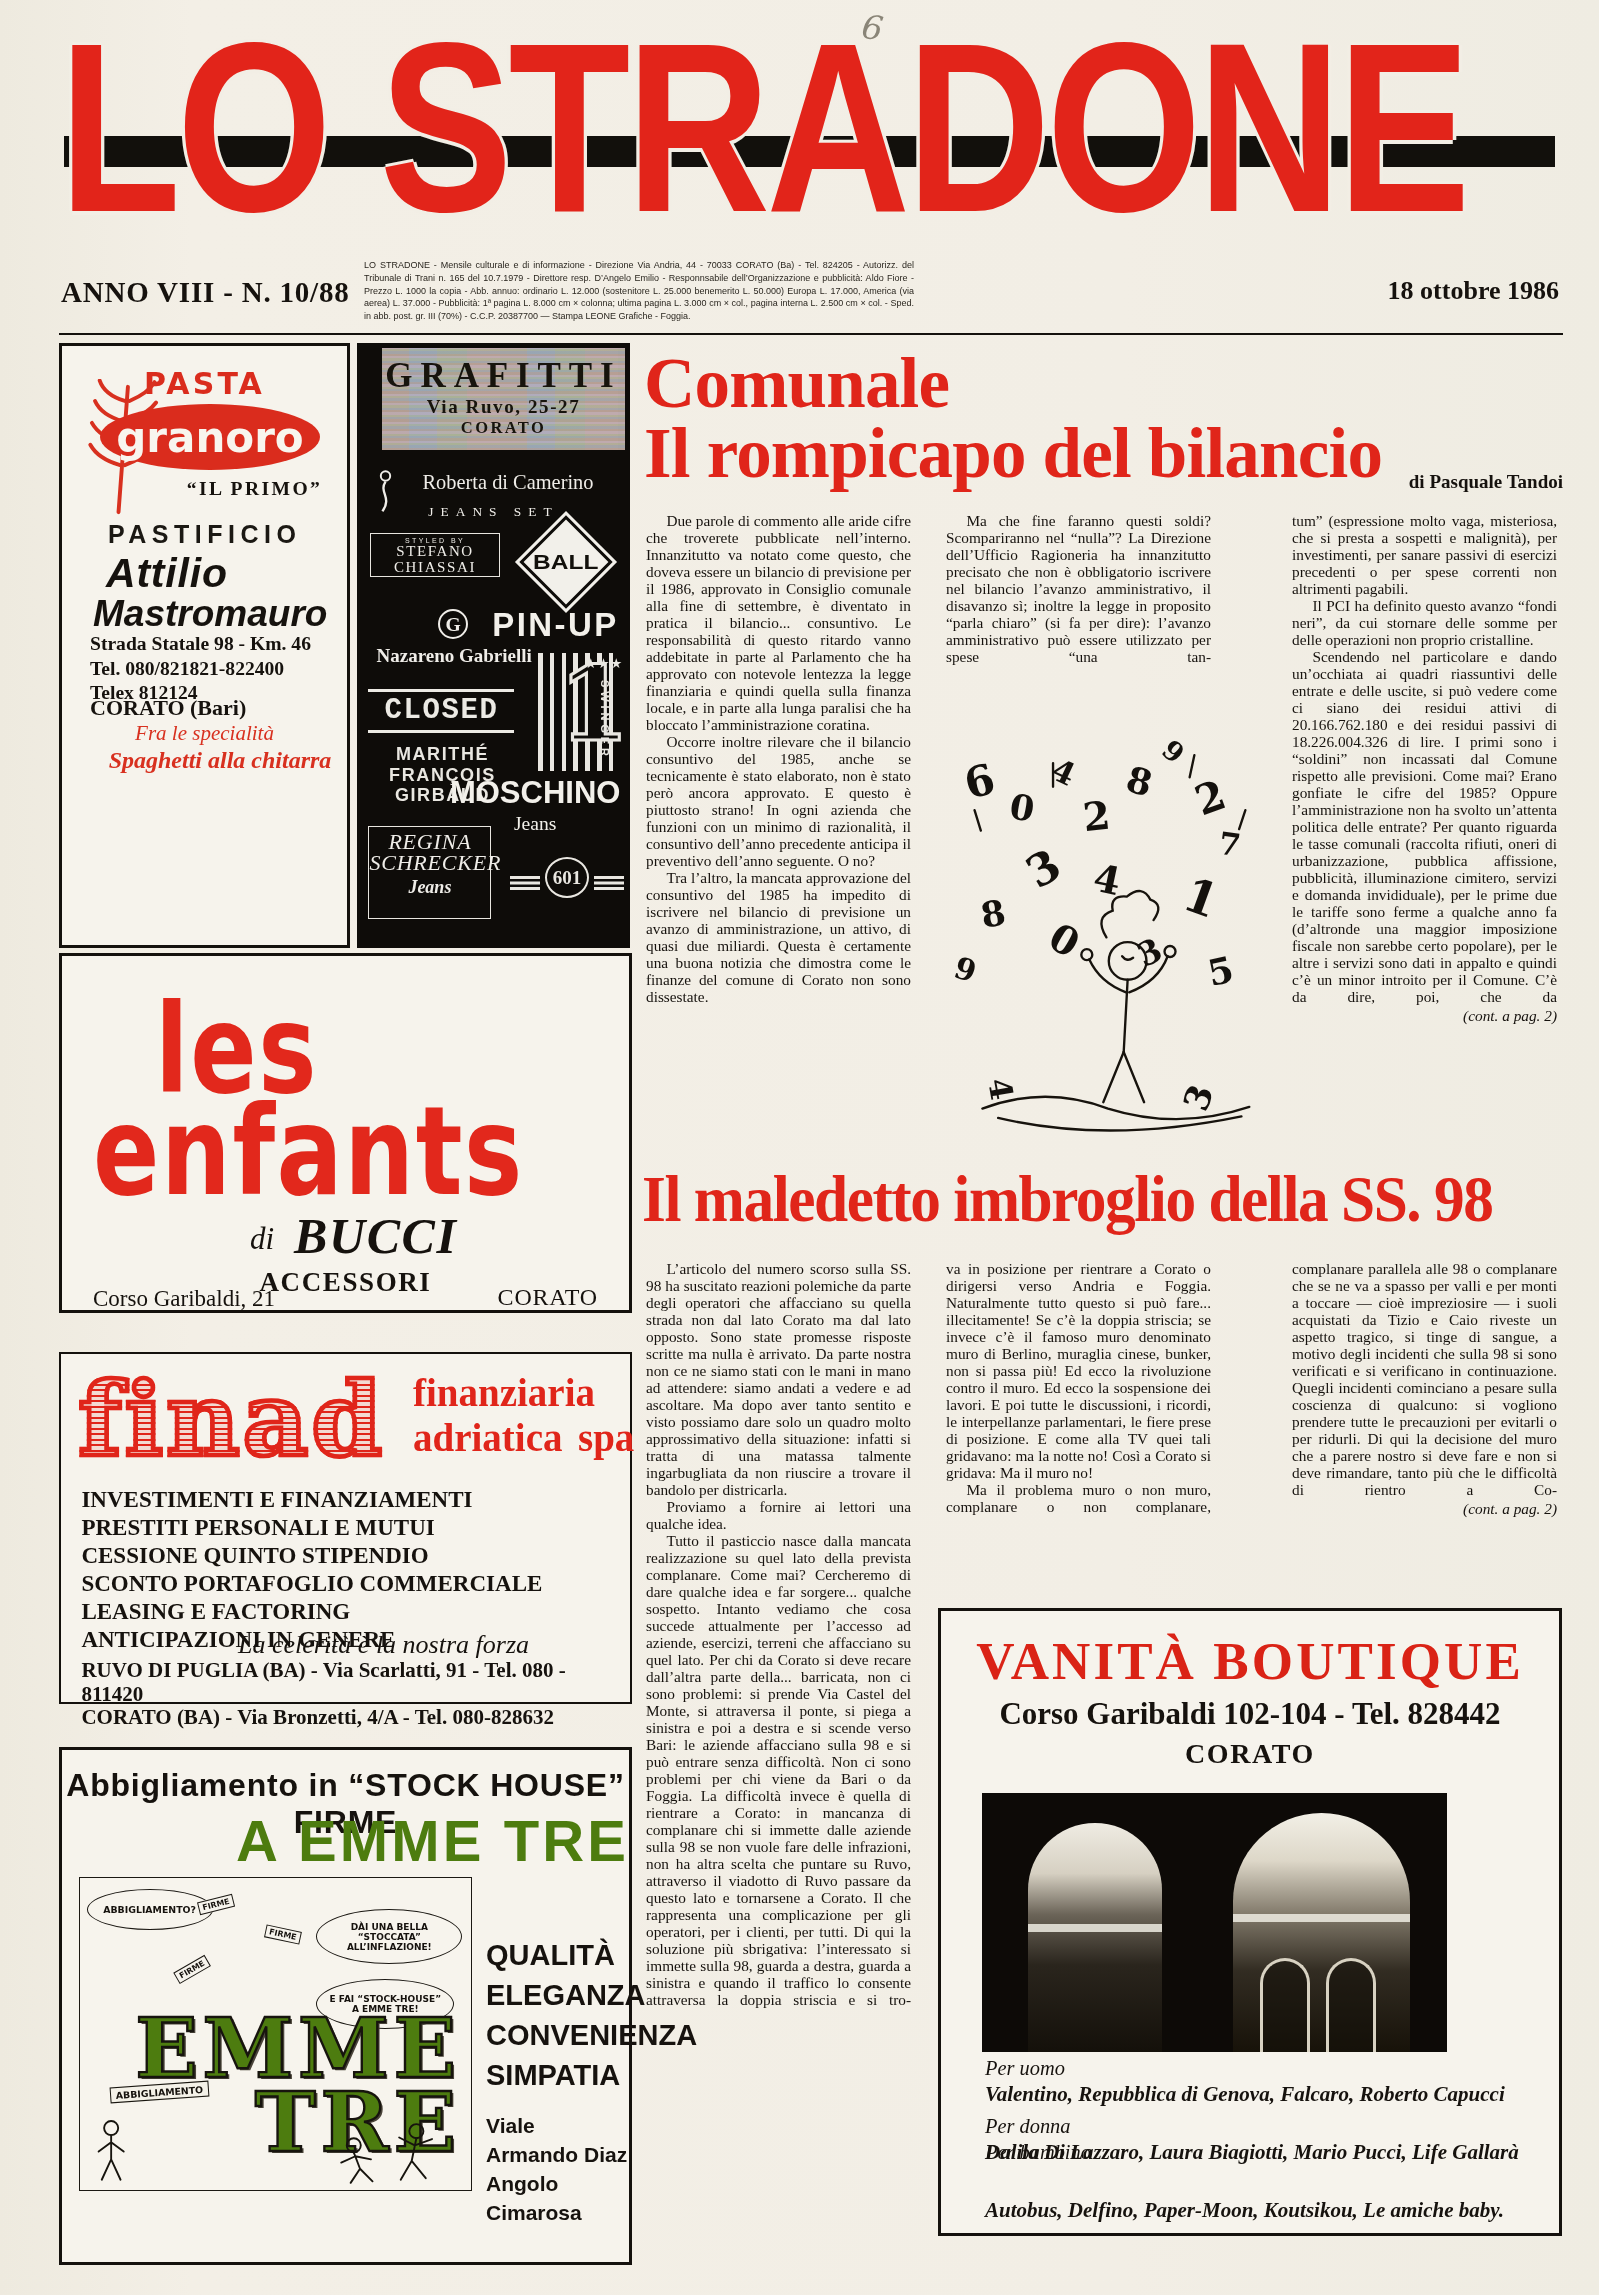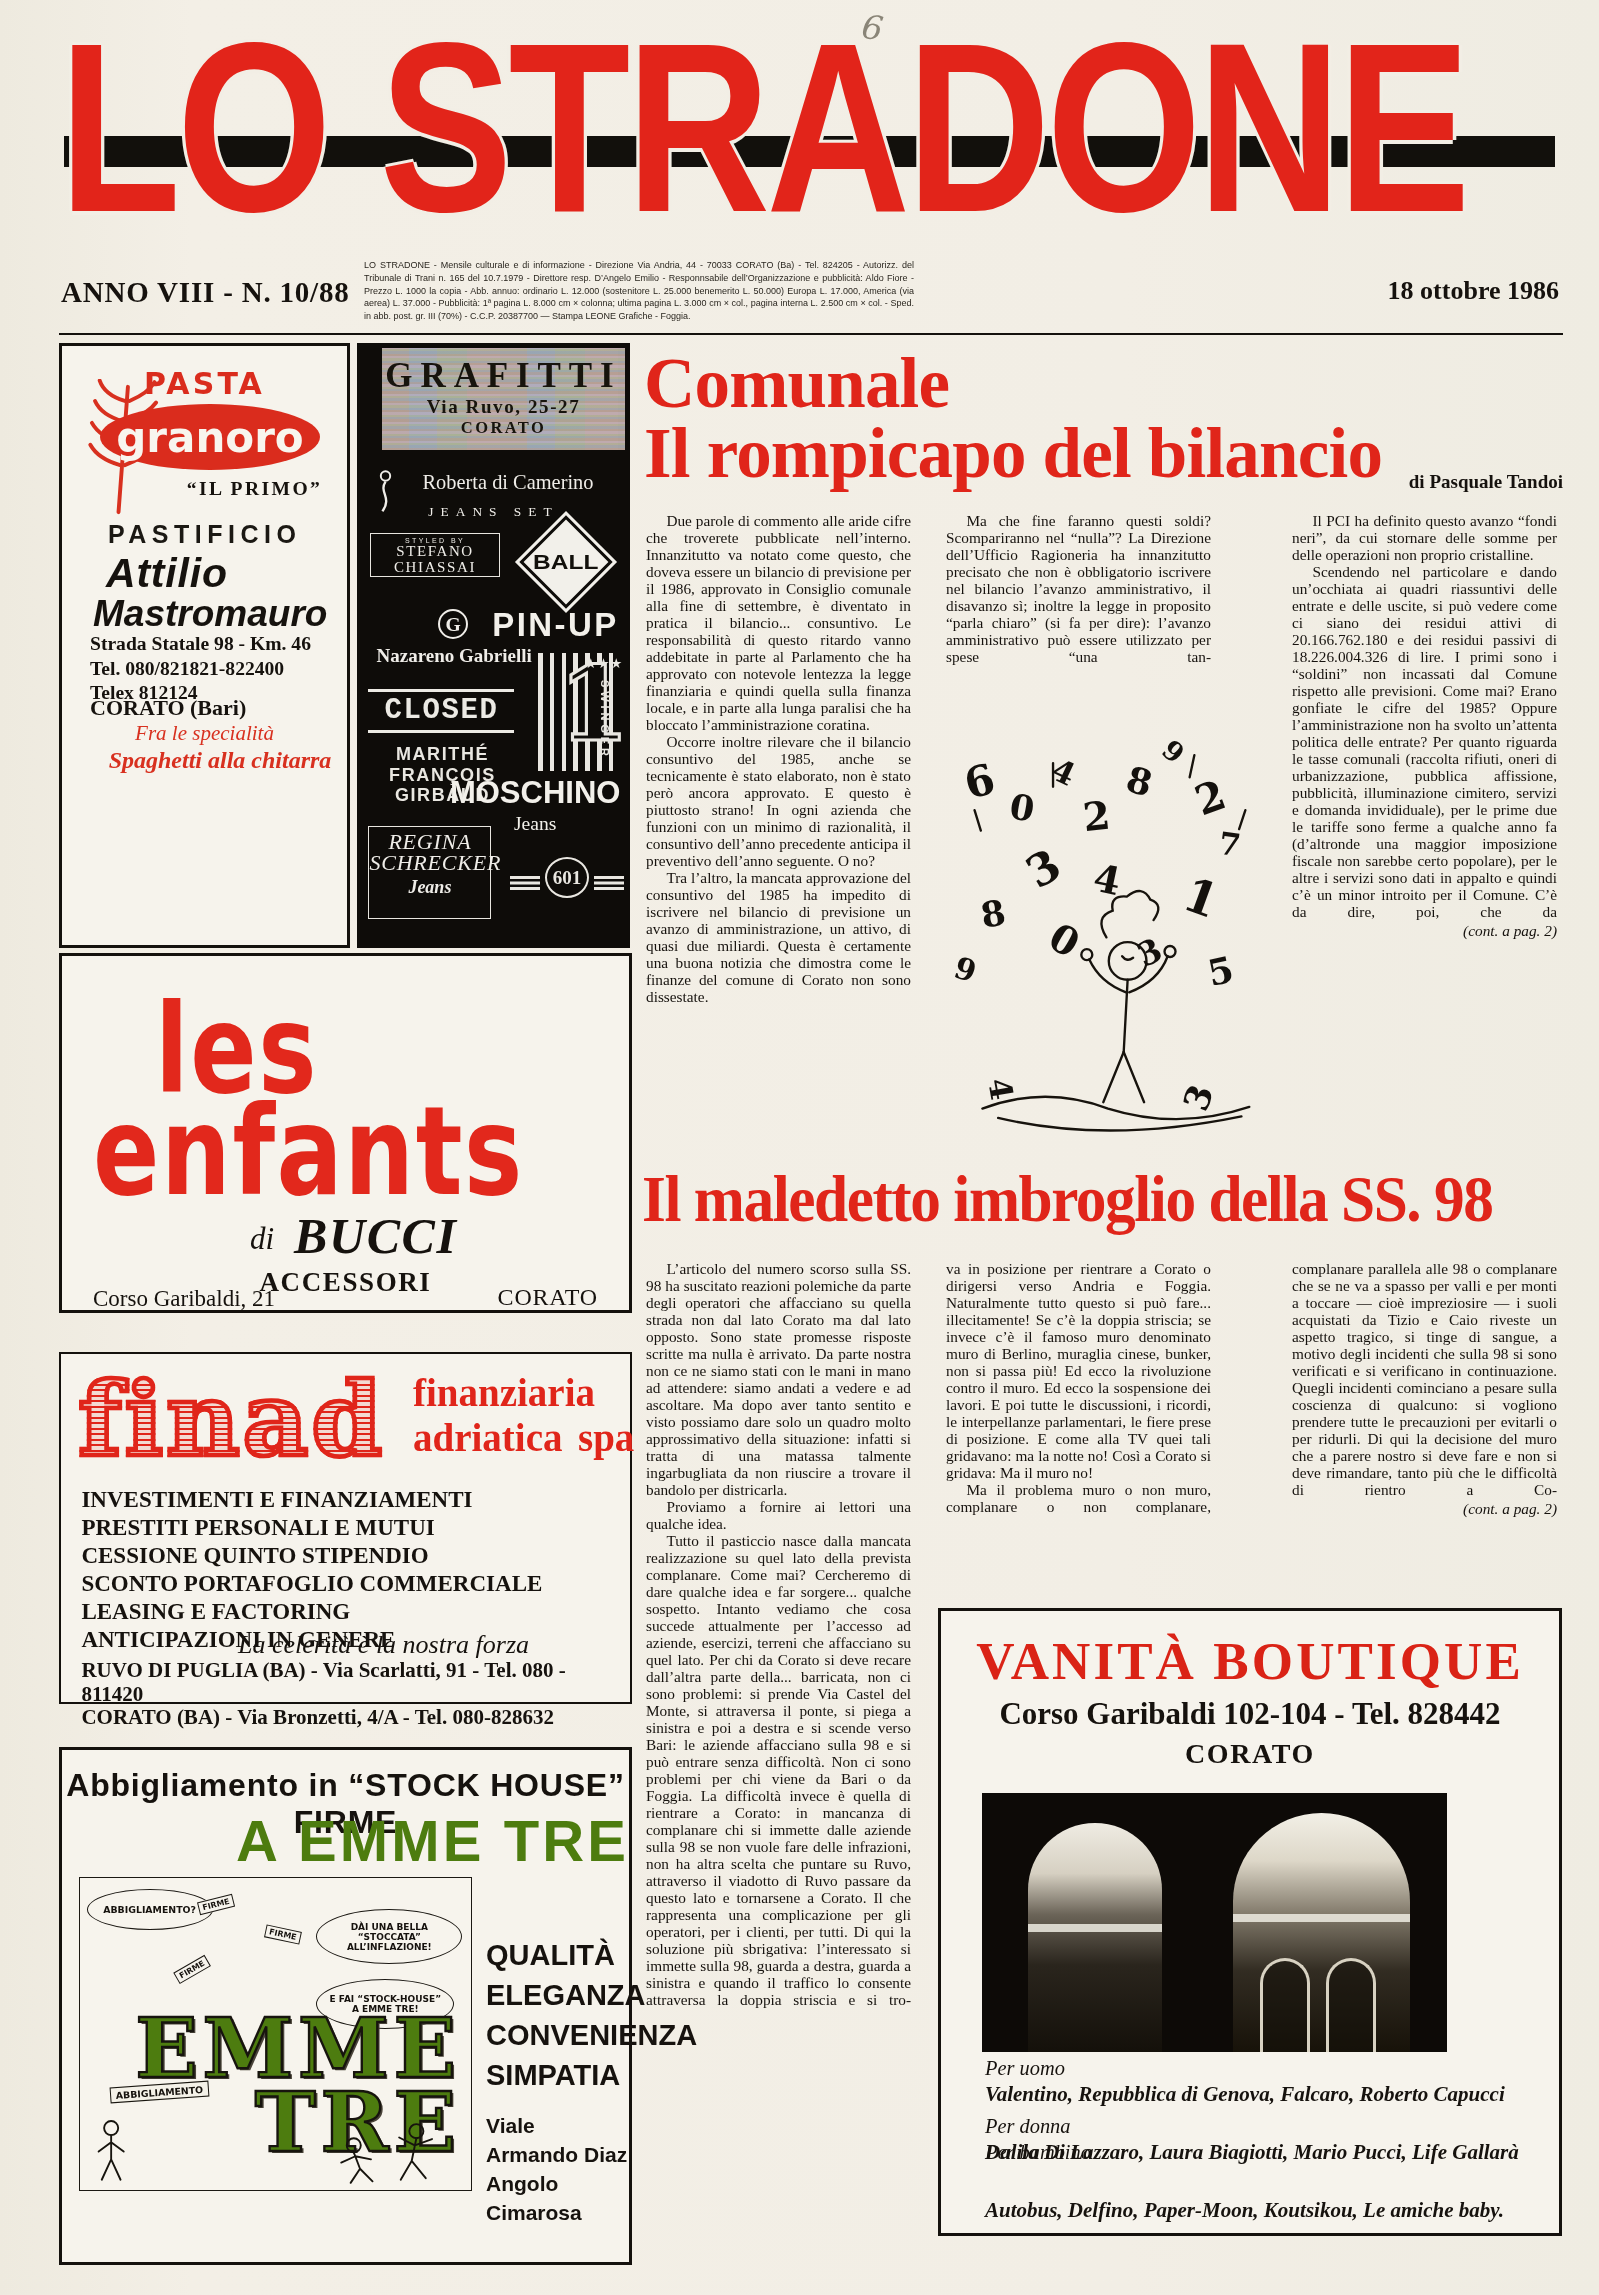--- a/index.html
+++ b/index.html
@@ -326,20 +326,21 @@
 
   <div class="col" style="left:646px; top:512px">
     <p>Due parole di commento alle aride cifre che troverete pubblicate nell’interno. Innanzitutto va notato come questo, che doveva essere un bilancio di previsione per il 1986, approvato in Consiglio comunale alla fine di settembre, è diventato in pratica il bilancio... consuntivo. Le responsabilità di questo ritardo vanno addebitate in parte al Parlamento che ha approvato con notevole lentezza la legge finanziaria e quindi quella sulla finanza locale, e in parte alla lunga paralisi che ha bloccato l’amministrazione coratina.</p>
     <p>Occorre inoltre rilevare che il bilancio consuntivo del 1985, anche se tecnicamente è stato elaborato, non è stato però ancora approvato. E questo è piuttosto strano! In ogni azienda che funzioni con un minimo di razionalità, il consuntivo dell’anno precedente anticipa il preventivo dell’anno seguente. O no?</p>
     <p>Tra l’altro, la mancata approvazione del consuntivo del 1985 ha impedito di iscrivere nel bilancio di previsione un avanzo di amministrazione, un attivo, di quasi due miliardi. Questa è certamente una buona notizia che dimostra come le finanze del comune di Corato non sono dissestate.</p>
   </div>
   <div class="col" style="left:946px; top:512px">
     <p class="cut">Ma che fine faranno questi soldi? Scompariranno nel “nulla”? La Direzione dell’Ufficio Ragioneria ha innanzitutto precisato che non è obbligatorio iscrivere nel bilancio l’avanzo amministrativo, il disavanzo sì; inoltre la legge in proposito “parla chiaro” (si fa per dire): l’avanzo amministrativo può essere utilizzato per spese “una tan-</p>
   </div>
   <div class="col" style="left:1292px; top:512px">
+    <p class="noindent">tum” (espressione molto vaga, misteriosa, che si presta a sospetti e malignità), per investimenti, per sanare passivi di esercizi precedenti o per spese correnti non altrimenti pagabili.</p>
     <p>Il PCI ha definito questo avanzo “fondi neri”, da cui stornare delle somme per delle operazioni non proprio cristalline.</p>
     <p class="cut">Scendendo nel particolare e dando un’occhiata ai quadri riassuntivi delle entrate e delle uscite, si può vedere come ci siano dei residui attivi di 20.166.762.180 e dei residui passivi di 18.226.004.326 di lire. I primi sono i “soldini” non incassati dal Comune rispetto alle previsioni. Come mai? Erano gonfiate le cifre del 1985? Oppure l’amministrazione non ha svolto un’attenta politica delle entrate? Per quanto riguarda le tasse comunali (raccolta rifiuti, oneri di urbanizzazione, pubblica affissione, pubblicità, illuminazione cimitero, servizi e domanda invididuale), per le prime due le tariffe sono ferme a qualche anno fa (d’altronde una maggior imposizione fiscale non sarebbe certo popolare), per le altre i servizi sono dati in appalto e quindi c’è un minor introito per il Comune. C’è da dire, poi, che da</p>
     <div class="contline">(cont. a pag. 2)</div>
   </div>
 
   <div class="illus">
     <svg width="346" height="420" viewBox="0 0 440 535">
       <g class="ln">
         <path d="M218 282 q-16 -26 8 -34 q-4 -20 18 -18 q20 -16 30 4 q18 6 4 26"></path>
         <circle cx="245" cy="312" r="24"></circle>

